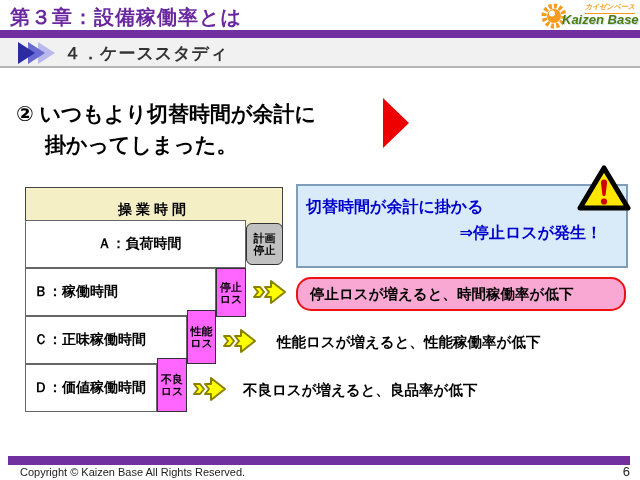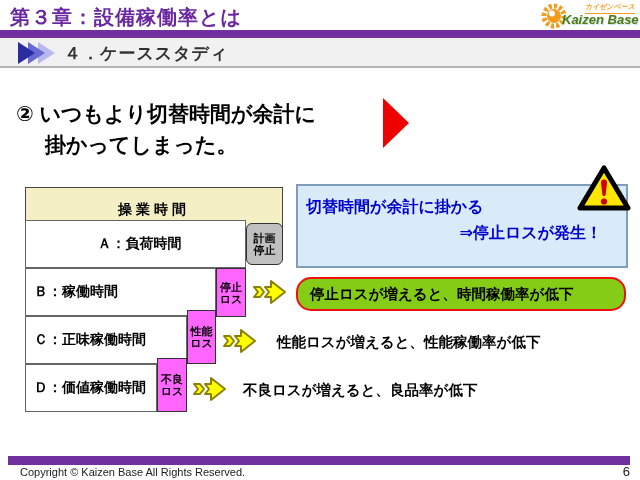--- a/index.html
+++ b/index.html
@@ -45,21 +45,21 @@
   .cell .rowlabel { font-size:14px; font-weight:bold; color:#000; padding-left:8px; white-space:nowrap; }
   .cell.head span { font-size:14px; font-weight:bold; letter-spacing:4px; }
   .lossbox { position:absolute; border:1px solid #333; display:flex; align-items:center; justify-content:center;
     font-size:11px; font-weight:bold; line-height:12px; text-align:center; white-space:pre-line; color:#000; }
   .loss-gray { background:#C0C0C0; }
   .loss-magenta { background:#FF66FF; }
 
   
   .yarrow { position:absolute; }
   .callout-boxed { position:absolute; left:296px; top:277px; width:330px; height:34px;
-    background:#84cc16; border:2.5px solid #EE1111; border-radius:15px;
+    background:#f9a8d4; border:2.5px solid #EE1111; border-radius:15px;
     display:flex; align-items:center; padding-left:12px; }
   .callout-boxed span, .callout-plain { font-size:14.5px; font-weight:bold; color:#000; white-space:nowrap; }
   .callout-plain { position:absolute; }
   .cp-c { left:277px; top:333px; }
   .cp-d { left:243px; top:381px; }
 
   
   .bottom-bar { position:absolute; left:8px; top:456px; width:622px; height:9px; background:#7030A0; }
   .copyright { position:absolute; left:20px; top:466px; font-size:11px; color:#222222; }
   .pagenum { position:absolute; right:10px; top:464px; font-size:13px; color:#222222; }

